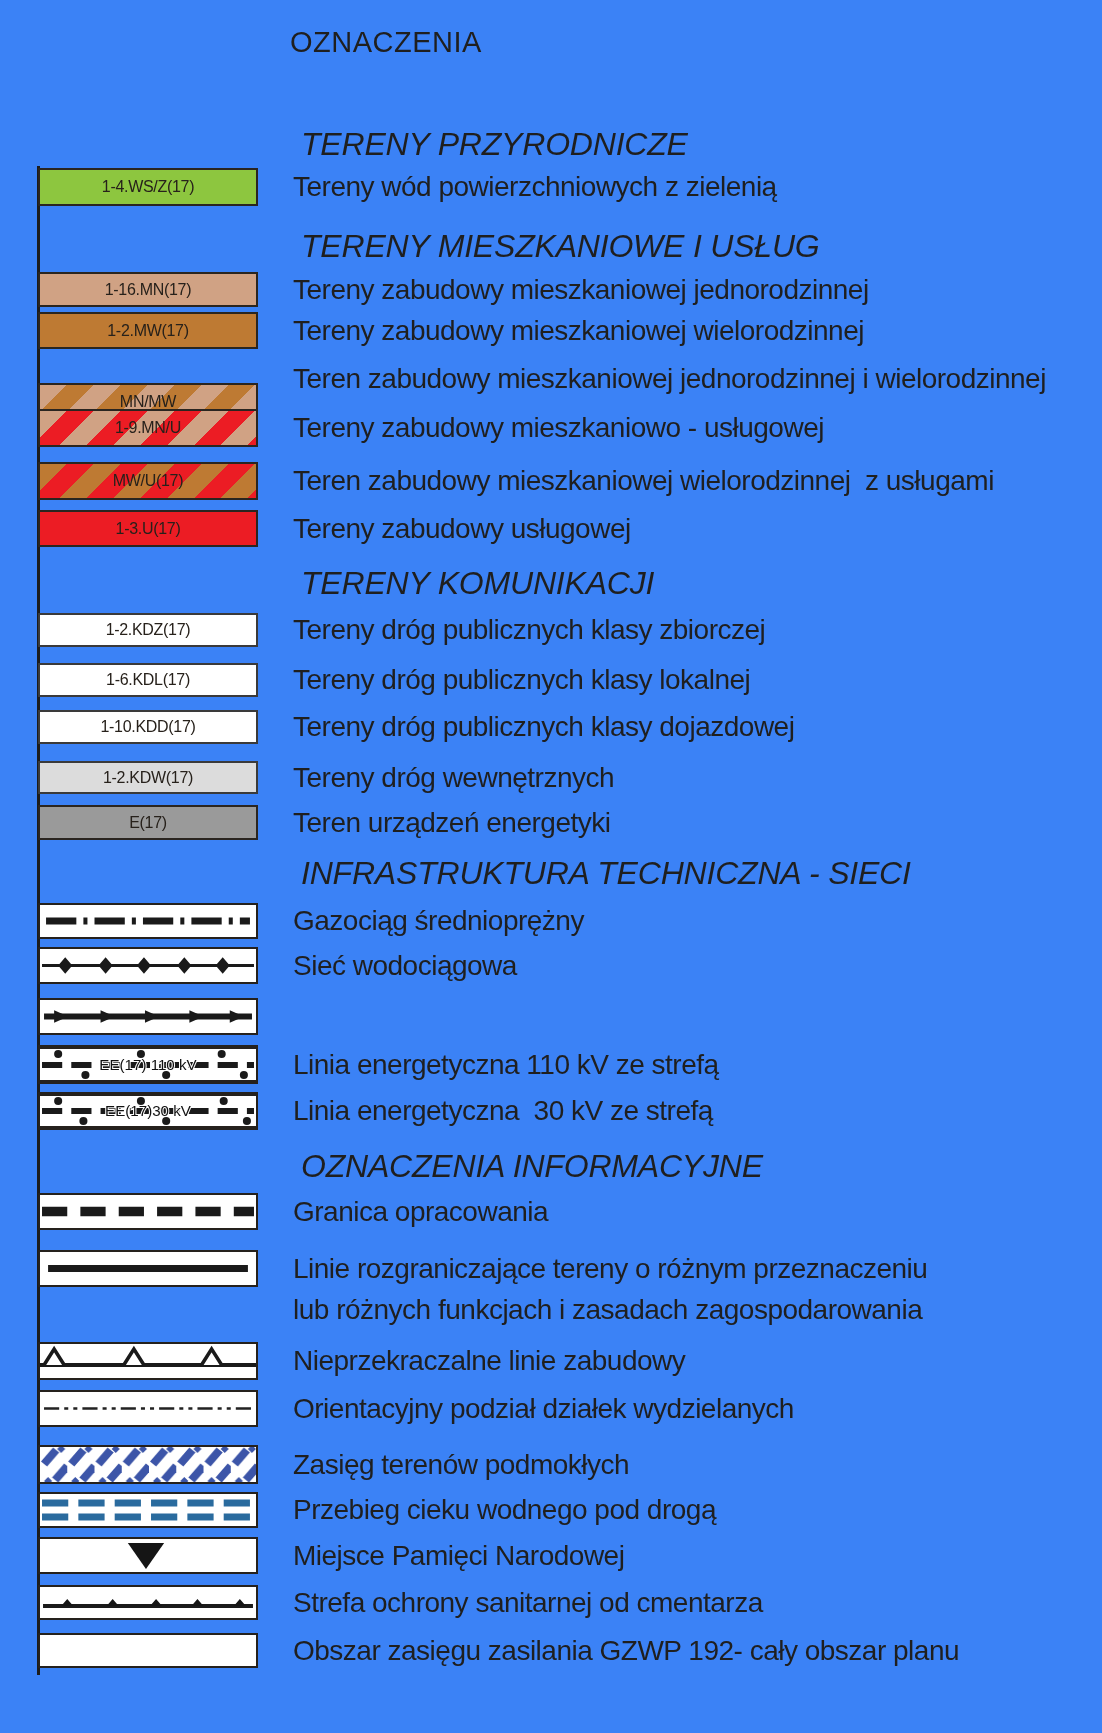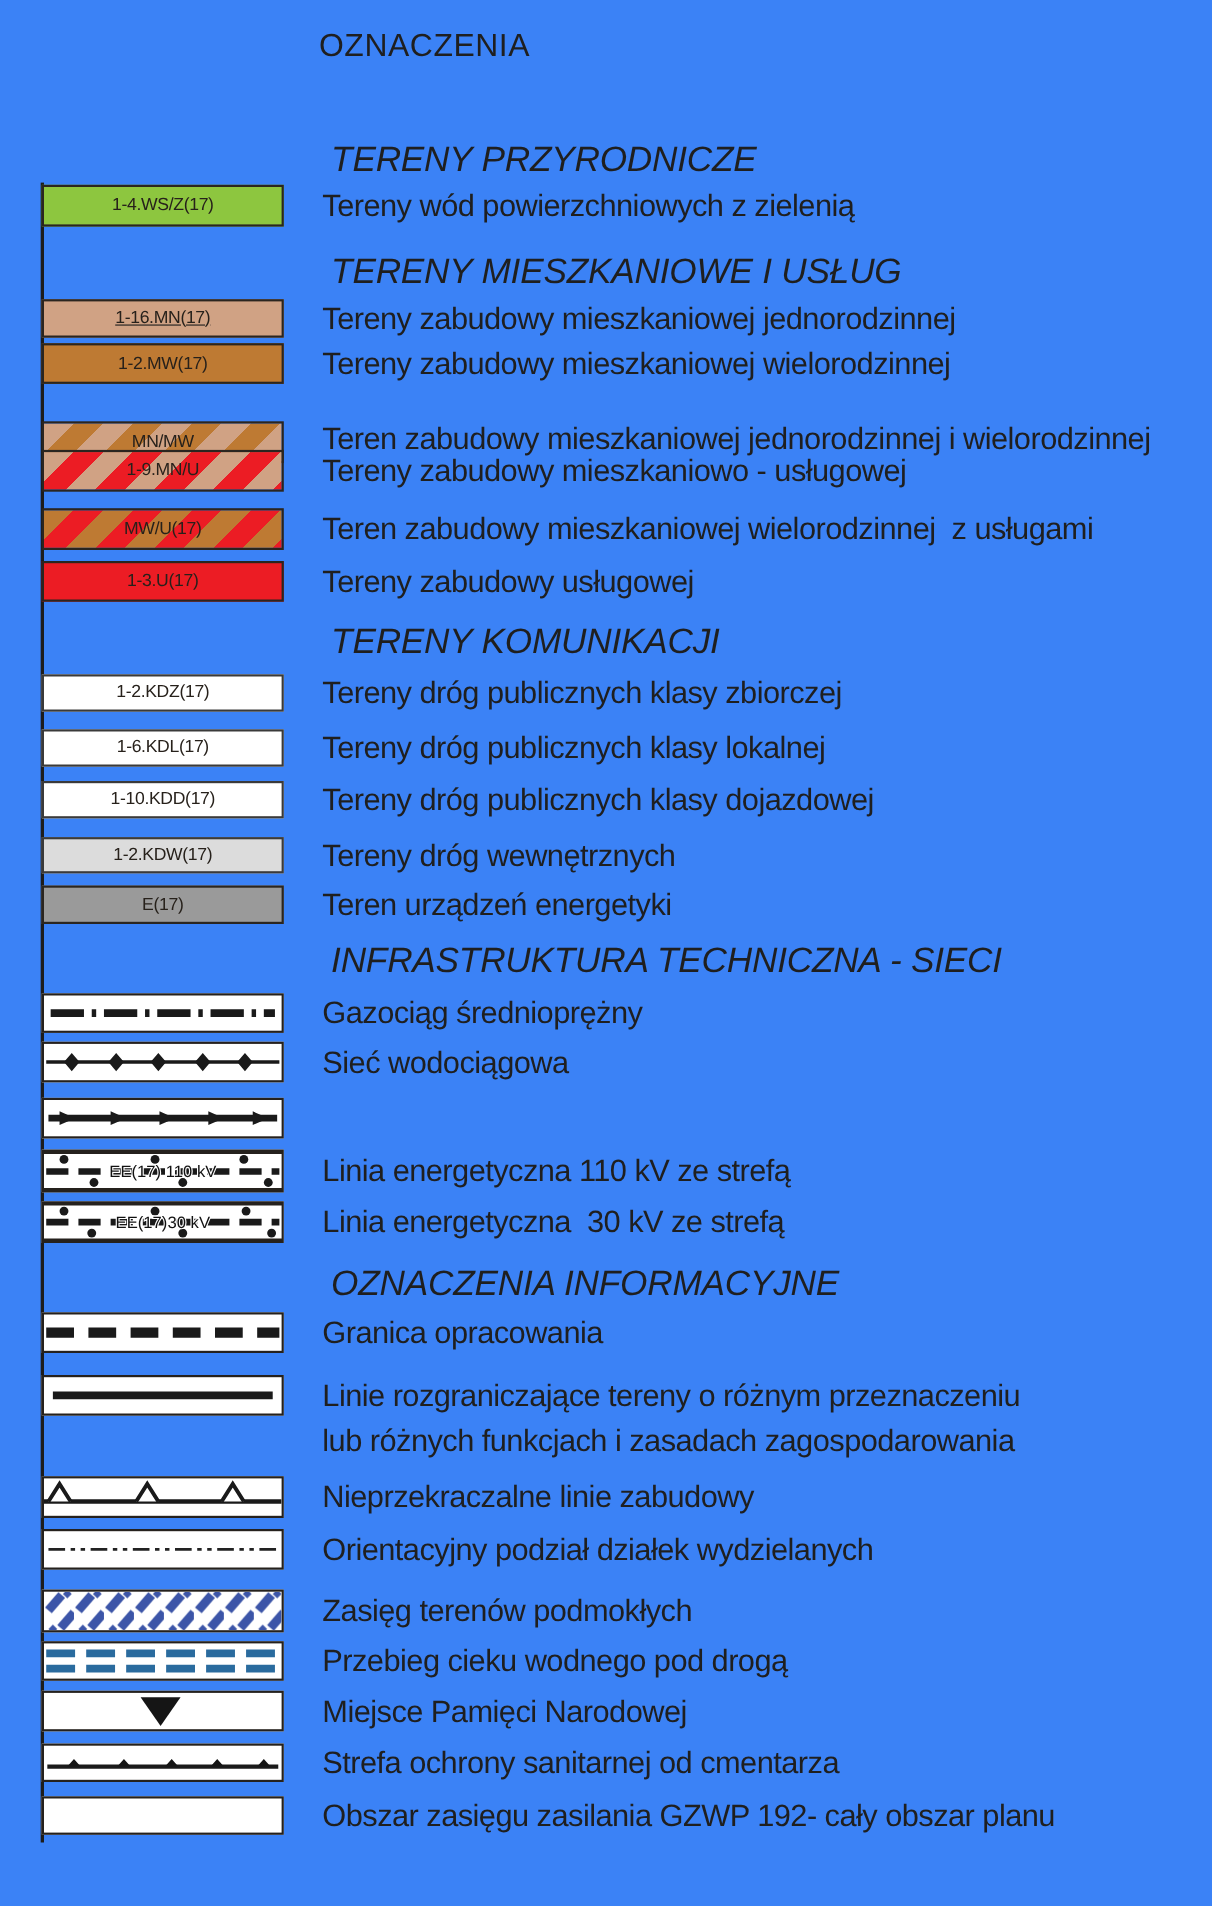--- a/index.html
+++ b/index.html
@@ -38,21 +38,21 @@
   .slabel{
     font-size:16px;letter-spacing:-0.3px;color:#27211b;
   }
   .linebox{
     position:absolute;left:38px;width:220px;
     box-sizing:border-box;border:2px solid #25211d;background:#ffffff;
   }
   .linebox svg{display:block;width:100%;height:100%;}
   .eebox{border-top-width:4px;border-bottom-width:4px;}
   .bg-green{background:#8DC63F;}
-  .bg-tan{background:#D0A284;text-decoration:underline;}
+  .bg-tan{background:#D0A284;}
   .bg-brown{background:#BE7A33;}
   .bg-red{background:#EC1C24;}
   .bg-white{background:#FFFFFF;border-color:#3a3a3a;}
   .bg-kdw{background:#DCDCDC;border-color:#3a3a3a;}
   .bg-e{background:#9A9A9A;}
   .stripe-mnmw{background:repeating-linear-gradient(135deg,#D0A284 0 19px,#BE7A33 19px 38px);margin-top:23px;}
   .stripe-mnu{background:repeating-linear-gradient(135deg,#D0A284 0 19px,#EC1C24 19px 38px);}
   .stripe-mwu{background:repeating-linear-gradient(135deg,#BE7A33 0 19px,#EC1C24 19px 38px);}
   svg text{font-family:"Liberation Sans", sans-serif;}
 </style>
@@ -79,21 +79,21 @@
   <div class="desc" style="top:272px;line-height:35px;">Tereny zabudowy mieszkaniowej jednorodzinnej</div>
 
   <div class="swatch bg-brown" style="top:312px;height:37px;">
     <span class="slabel">1-2.MW(17)</span>
   </div>
   <div class="desc" style="top:312px;line-height:37px;">Tereny zabudowy mieszkaniowej wielorodzinnej</div>
 
   <div class="swatch stripe-mnmw" style="top:360px;height:38px;">
     <span class="slabel">MN/MW</span>
   </div>
-  <div class="desc" style="top:360px;line-height:38px;margin-top:20px;">Teren zabudowy mieszkaniowej jednorodzinnej i wielorodzinnej</div>
+  <div class="desc" style="top:360px;line-height:38px;">Teren zabudowy mieszkaniowej jednorodzinnej i wielorodzinnej</div>
 
   <div class="swatch stripe-mnu" style="top:409px;height:38px;">
     <span class="slabel">1-9.MN/U</span>
   </div>
   <div class="desc" style="top:409px;line-height:38px;">Tereny zabudowy mieszkaniowo - usługowej</div>
 
   <div class="swatch stripe-mwu" style="top:462px;height:38px;">
     <span class="slabel">MW/U(17)</span>
   </div>
   <div class="desc" style="top:462px;line-height:38px;">Teren zabudowy mieszkaniowej wielorodzinnej  z usługami</div>

